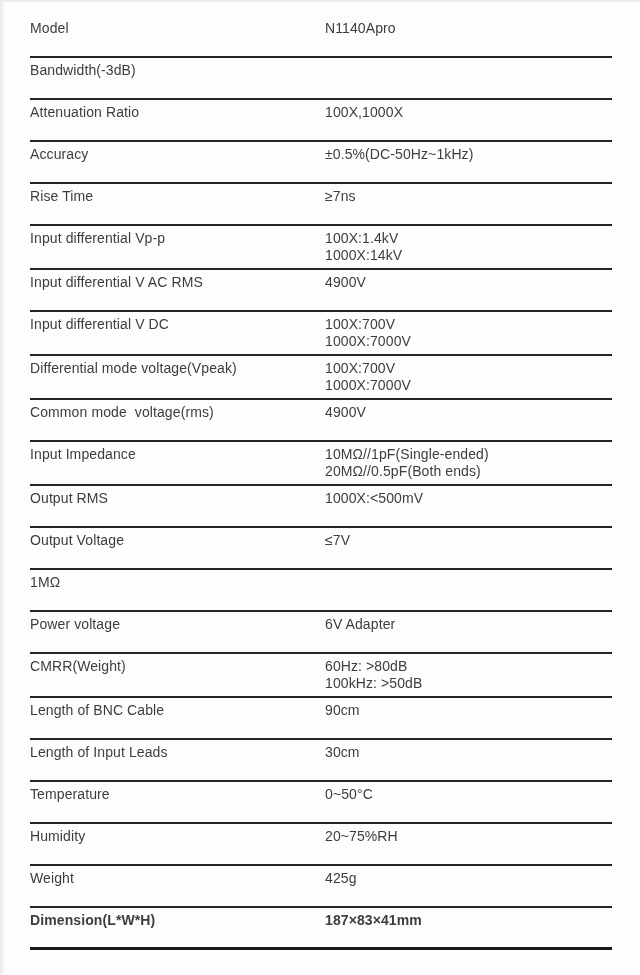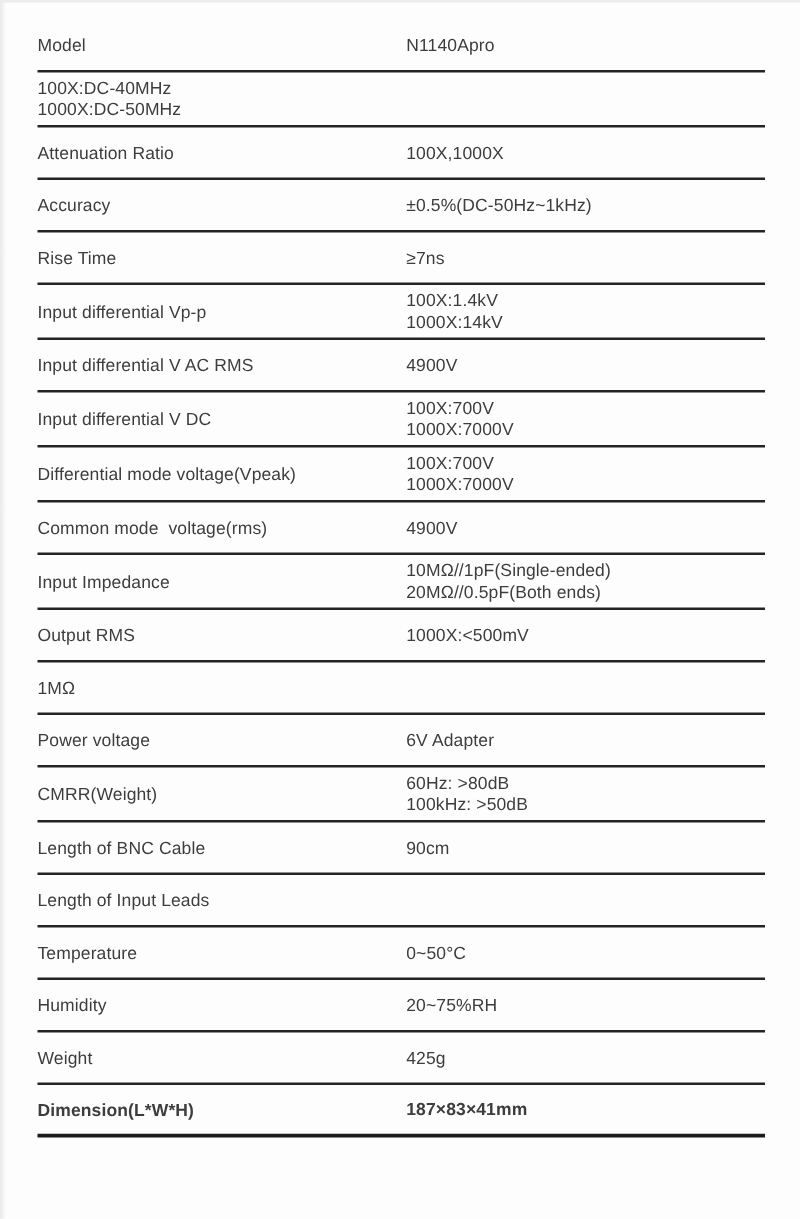--- a/index.html
+++ b/index.html
@@ -29,21 +29,20 @@
     background: #ececec;
   }
   .spec-table {
     position: absolute;
     left: 30px;
     top: 16px;
     width: 582px;
   }
   .row {
     display: flex;
-    align-items: center;
     min-height: 42px;
     padding: 4px 0;
     border-bottom: 2px solid var(--rule);
   }
   .row:last-child {
     border-bottom: 3px solid var(--rule-final);
     font-weight: bold;
   }
   .cell-label {
     width: 295px;
@@ -71,24 +70,21 @@
 
 <div class="spec-table">
   <div class="row">
     <div class="cell-label">Model</div>
     <div class="cell-value">
         <div class="value-line">N1140Apro</div>
       </div>
   </div>
 
   <div class="row">
-    <div class="cell-value">
-        <div class="value-line">100X:DC-40MHz</div>
-        <div class="value-line">1000X:DC-50MHz</div>
-      </div>
+    <div class="cell-label">Bandwidth(-3dB)</div>
   </div>
 
   <div class="row">
     <div class="cell-label">Attenuation Ratio</div>
     <div class="cell-value">
         <div class="value-line">100X,1000X</div>
       </div>
   </div>
 
   <div class="row">
@@ -151,20 +147,26 @@
       </div>
   </div>
 
   <div class="row">
     <div class="cell-label">Output RMS</div>
     <div class="cell-value">
         <div class="value-line">1000X:&lt;500mV</div>
       </div>
   </div>
 
+  <div class="row">
+    <div class="cell-label">Output Voltage</div>
+    <div class="cell-value">
+        <div class="value-line">≤7V</div>
+      </div>
+  </div>
 
   <div class="row">
     <div class="cell-value">
         <div class="value-line">1MΩ</div>
       </div>
   </div>
 
   <div class="row">
     <div class="cell-label">Power voltage</div>
     <div class="cell-value">
@@ -182,20 +184,23 @@
 
   <div class="row">
     <div class="cell-label">Length of BNC Cable</div>
     <div class="cell-value">
         <div class="value-line">90cm</div>
       </div>
   </div>
 
   <div class="row">
     <div class="cell-label">Length of Input Leads</div>
+    <div class="cell-value">
+        <div class="value-line">30cm</div>
+      </div>
   </div>
 
   <div class="row">
     <div class="cell-label">Temperature</div>
     <div class="cell-value">
         <div class="value-line">0~50°C</div>
       </div>
   </div>
 
   <div class="row">

